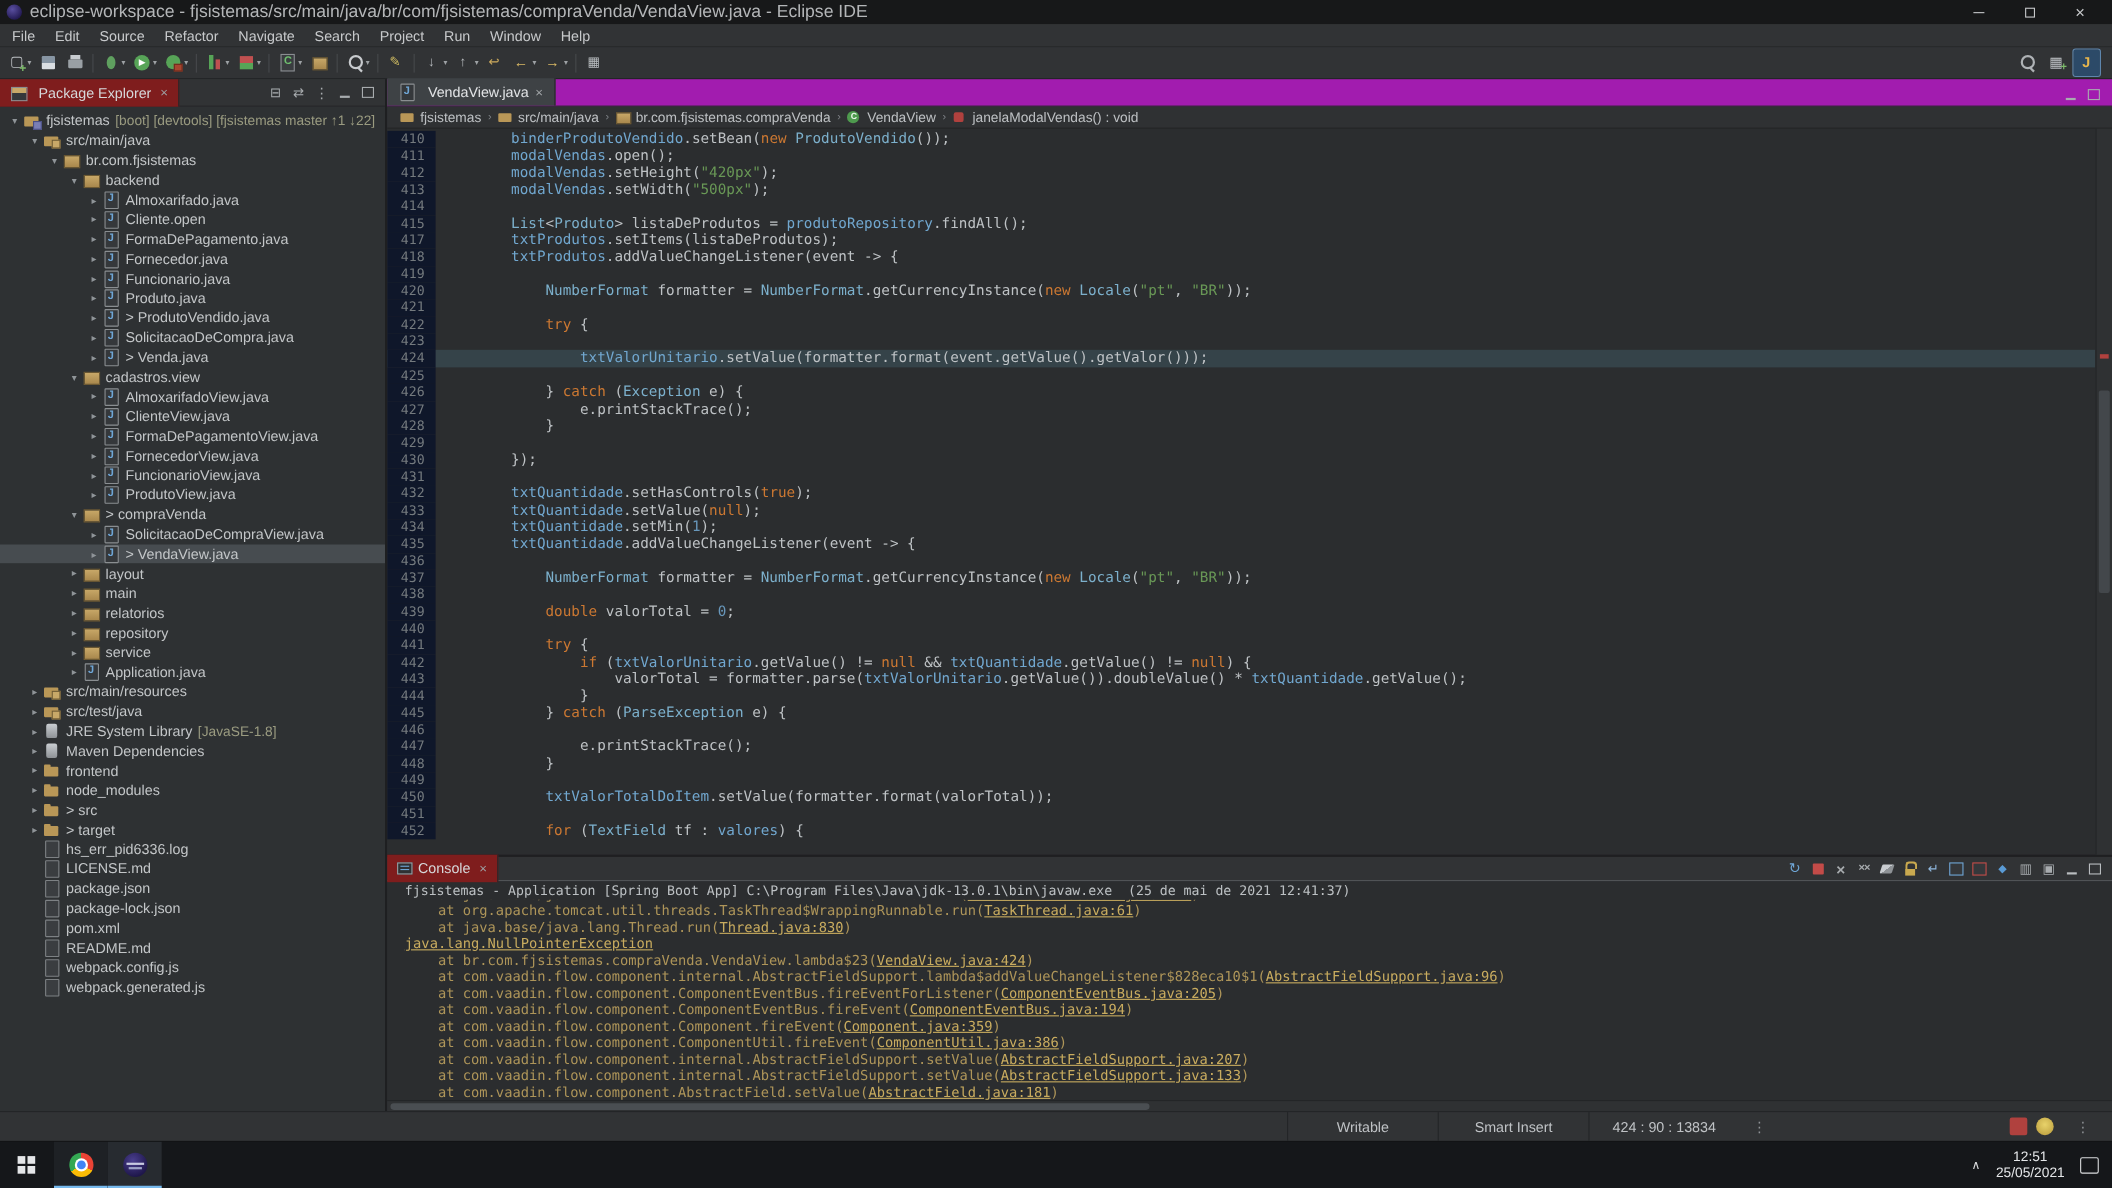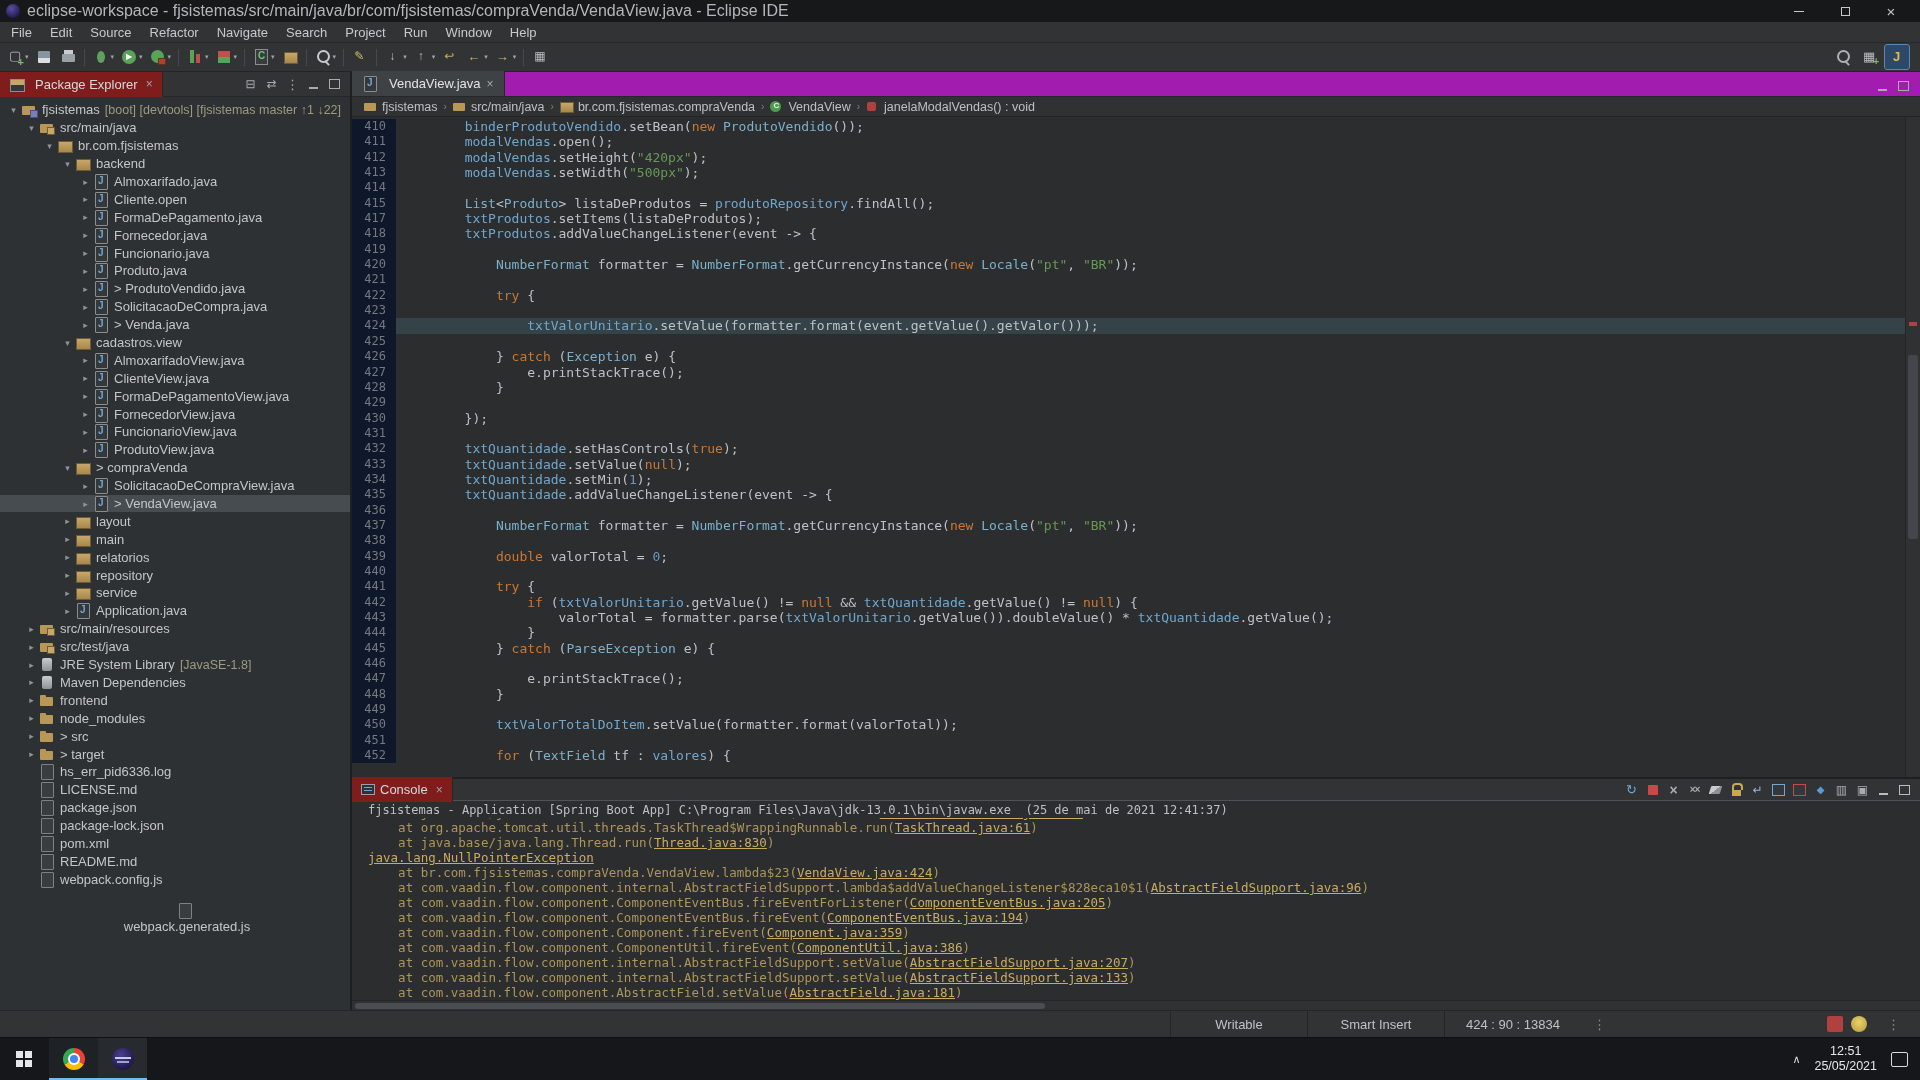--- a/index.html
+++ b/index.html
@@ -543,21 +543,21 @@
             <div class="tree-row" style="padding-left: 24px;">
               <span class="tw"></span>
               <span class="ti ti-file"></span>
               <span class="tl">README.md</span>
             </div>
             <div class="tree-row" style="padding-left: 24px;">
               <span class="tw"></span>
               <span class="ti ti-file"></span>
               <span class="tl">webpack.config.js</span>
             </div>
-            <div class="tree-row" style="padding-left: 24px; flex-direction: column;">
+            <div class="tree-row" style="padding-left: 24px;">
               <span class="tw"></span>
               <span class="ti ti-file"></span>
               <span class="tl">webpack.generated.js</span>
             </div>
           </div>
       </div>
 
       <div class="editor-col">
         <div class="tab-row">
           <div class="editor-tab">

